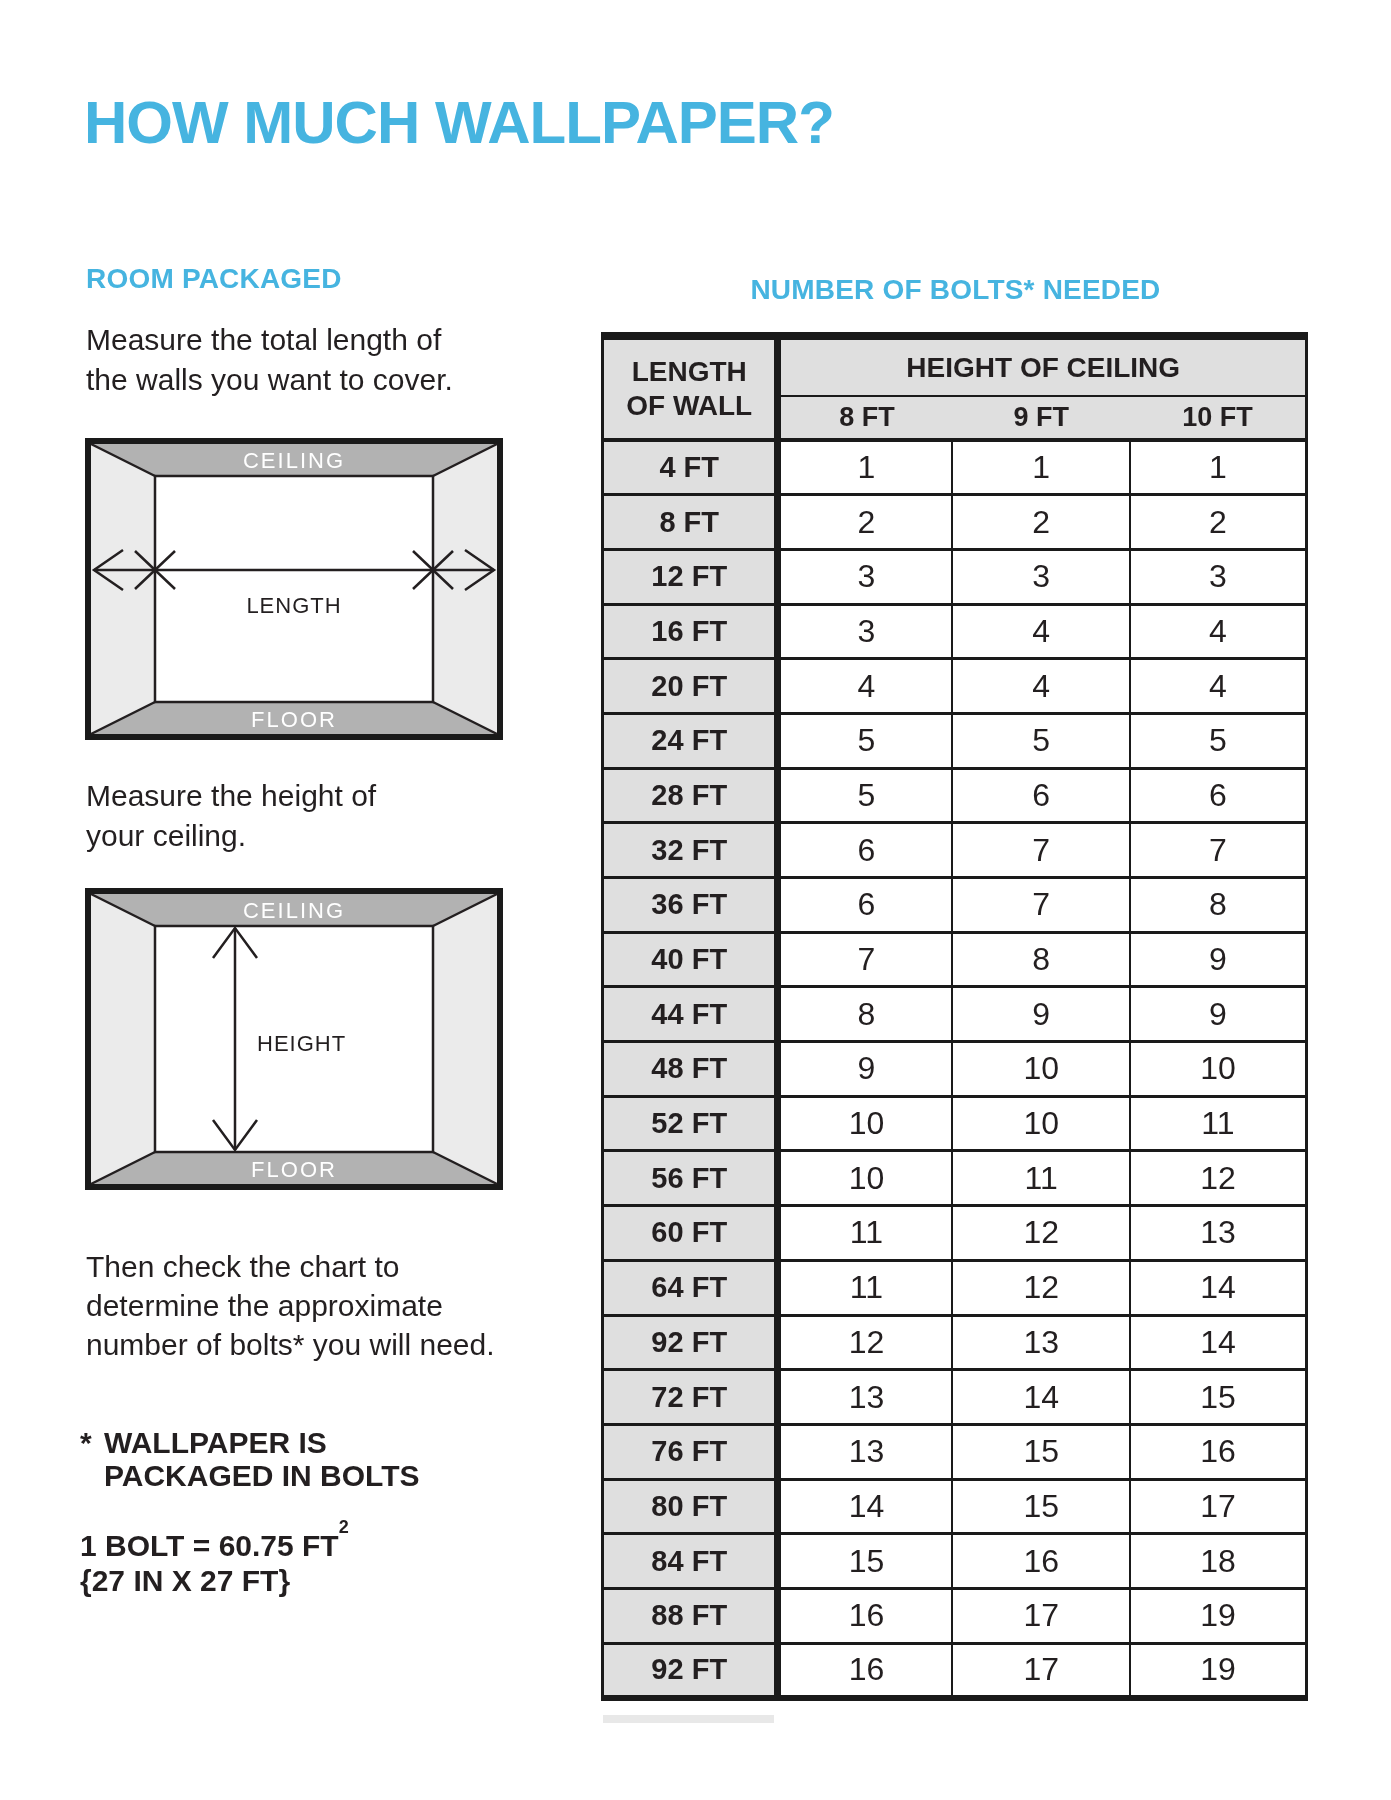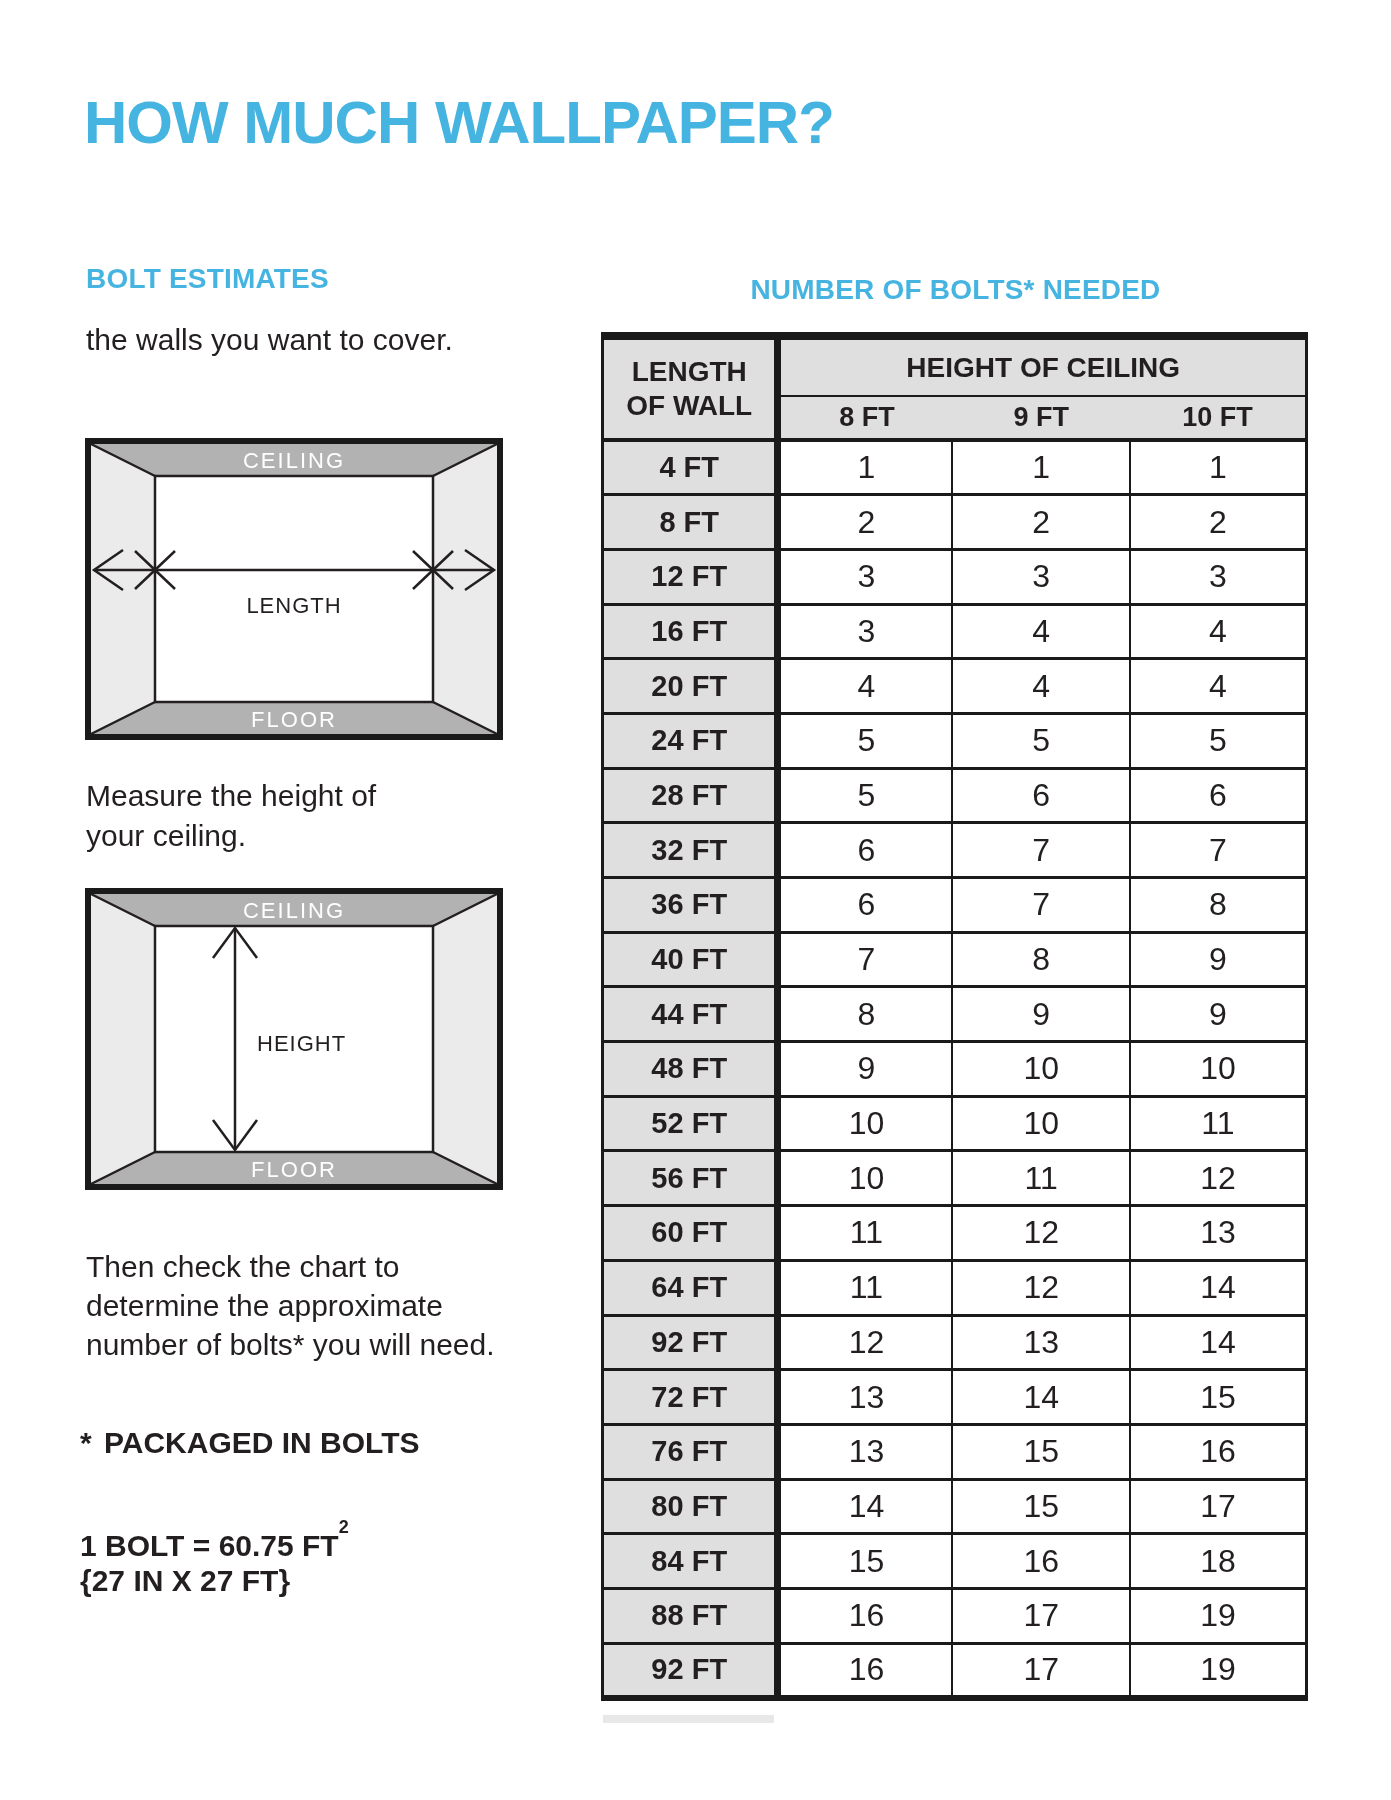--- a/index.html
+++ b/index.html
@@ -84,23 +84,24 @@
     background: #e8e8e8;
   }
 </style>
 </head>
 <body>
 
 <div class="page">
 
   <h1 class="page-title">HOW MUCH WALLPAPER?</h1>
 
-  <h2 class="section-heading room-estimates-heading">BOLT ESTIMATES</h2>
+  <h2 class="section-heading room-estimates-heading">ROOM PACKAGED</h2>
 
   <div class="body-text para1">
+    <div>Measure the total length of</div>
     <div>the walls you want to cover.</div>
   </div>
 
   <svg class="diagram diagram-1" width="418" height="302" viewBox="0 0 418 302">
     <rect x="3" y="3" width="412" height="296" fill="#ffffff" stroke="#1a1a1a" stroke-width="6"></rect>
     <polygon points="6,6 412,6 348,38 70,38" fill="#b2b2b2"></polygon>
     <polygon points="6,296 412,296 348,264 70,264" fill="#b2b2b2"></polygon>
     <polygon points="6,6 70,38 70,264 6,296" fill="#ebebeb"></polygon>
     <polygon points="412,6 348,38 348,264 412,296" fill="#ebebeb"></polygon>
     <rect x="70" y="38" width="278" height="226" fill="#ffffff" stroke="#231f20" stroke-width="2.5"></rect>
@@ -153,20 +154,21 @@
   </svg>
 
   <div class="body-text para3">
     <div>Then check the chart to</div>
     <div>determine the approximate</div>
     <div>number of bolts* you will need.</div>
   </div>
 
   <div class="footnote">
     <span class="fn-star">*</span>
+    <div>WALLPAPER IS</div>
     <div>PACKAGED IN BOLTS</div>
   </div>
 
   <div class="bolt-info">
     <div><span>1 BOLT = 60.75 FT</span><sup>2</sup></div>
     <div>{27 IN X 27 FT}</div>
   </div>
 
   <h2 class="section-heading bolts-heading">NUMBER OF BOLTS* NEEDED</h2>
 

